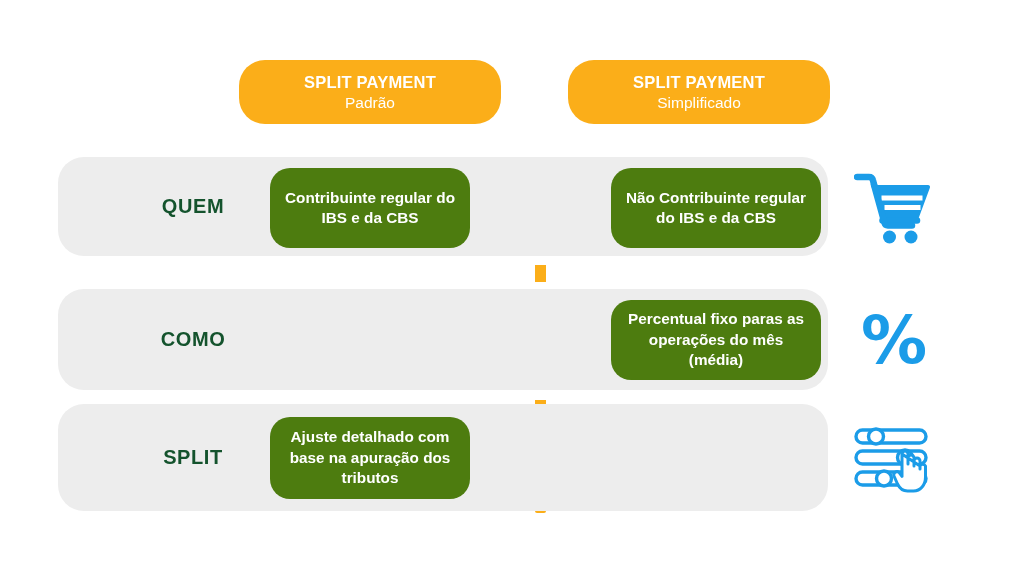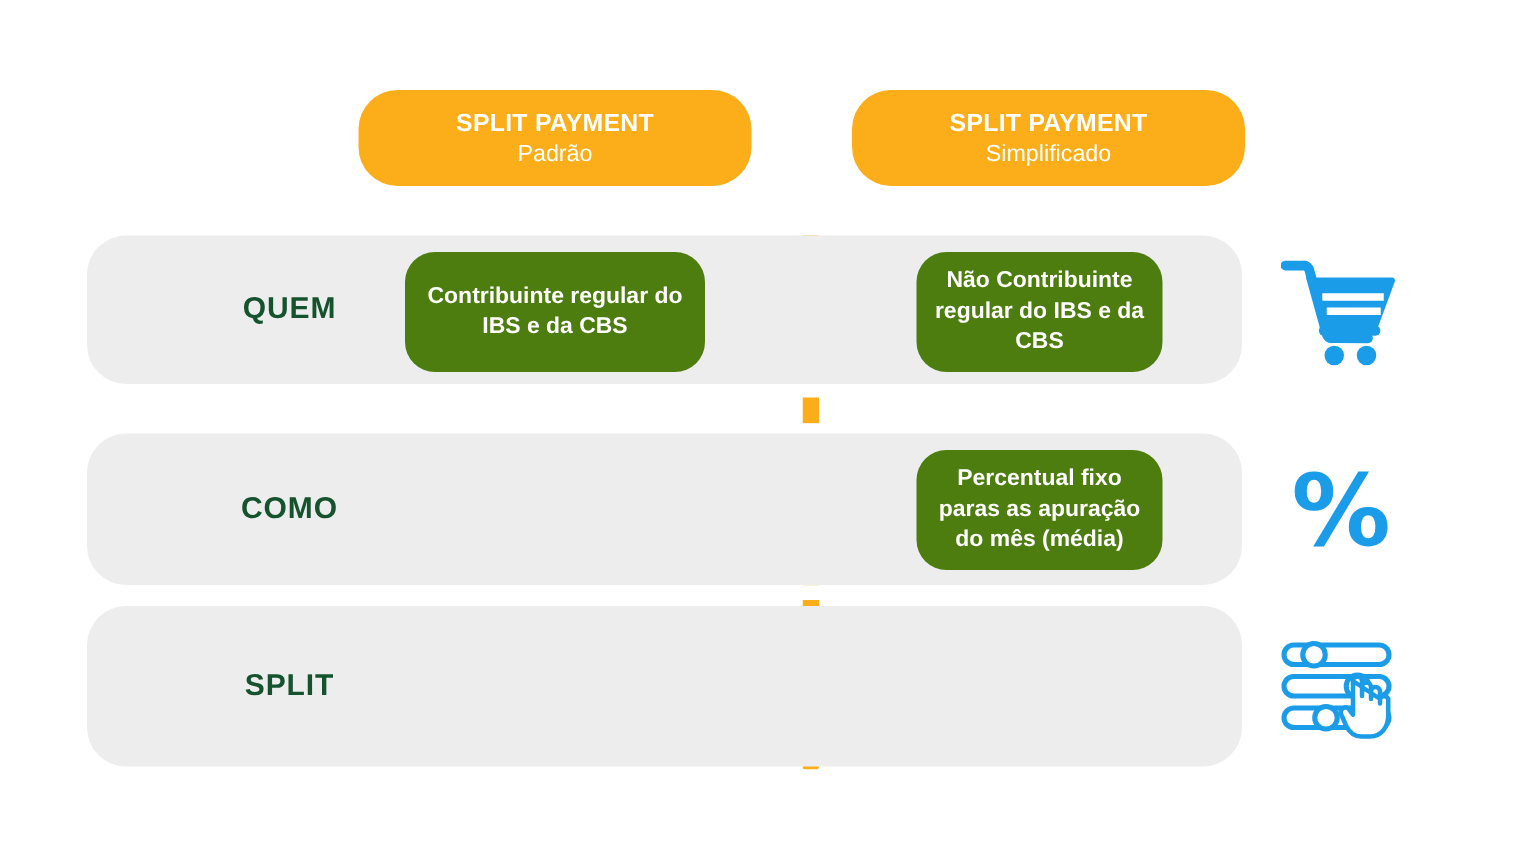--- a/index.html
+++ b/index.html
@@ -81,21 +81,21 @@
     align-items: center;
     justify-content: center;
     text-align: center;
     font-size: 15.3px;
     font-weight: bold;
     line-height: 1.33;
     padding: 4px 12px;
     box-sizing: border-box;
   }
   .card-left  { left: 212px; width: 200px; }
-  .card-right { left: 553px; width: 164px; }
+  .card-right { left: 553px; width: 210px; }
 
   #row-0 .value-card { top: 11px; height: 80px; }
   #row-1 .value-card { top: 11px; height: 80px; }
   #row-2 .value-card { top: 13px; height: 82px; }
 
   
   .divider {
     position: absolute;
     left: 535px;
     top: 152px;
@@ -147,25 +147,26 @@
   <div class="divider"></div>
 
   <div class="row" id="row-0">
     <div class="row-label">QUEM</div>
     <div class="value-card card-left">Contribuinte regular do IBS e da CBS</div>
     <div class="value-card card-right">Não Contribuinte regular do IBS e da CBS</div>
   </div>
 
   <div class="row" id="row-1">
     <div class="row-label">COMO</div>
-    <div class="value-card card-right">Percentual fixo paras as apuração do mês (média)</div>
+    <div class="value-card card-right">Percentual fixo paras as operações do mês (média)</div>
   </div>
 
   <div class="row" id="row-2">
     <div class="row-label">SPLIT</div>
+    <div class="value-card card-left">Ajuste detalhado com base na apuração dos tributos</div>
   </div>
 
   <div class="icon-slot" id="icon-cart">
     <svg width="80" height="76" viewBox="0 0 80 76" aria-hidden="true">
 
       <path d="M3 6 h12 a4 4 0 0 1 3.9 3.1 L20.5 15" fill="none" stroke="#1B9CE8" stroke-width="6.5" stroke-linecap="round" stroke-linejoin="round"></path>
 
       <path d="M19.5 14 H74 a2 2 0 0 1 1.9 2.7 L64.5 47.5 a3 3 0 0 1 -2.8 2 H30 L19.5 14 Z" fill="#1B9CE8"></path>
 
       <rect x="27.5" y="24.5" width="41" height="5" fill="#ffffff" transform="skewX(0)"></rect>

